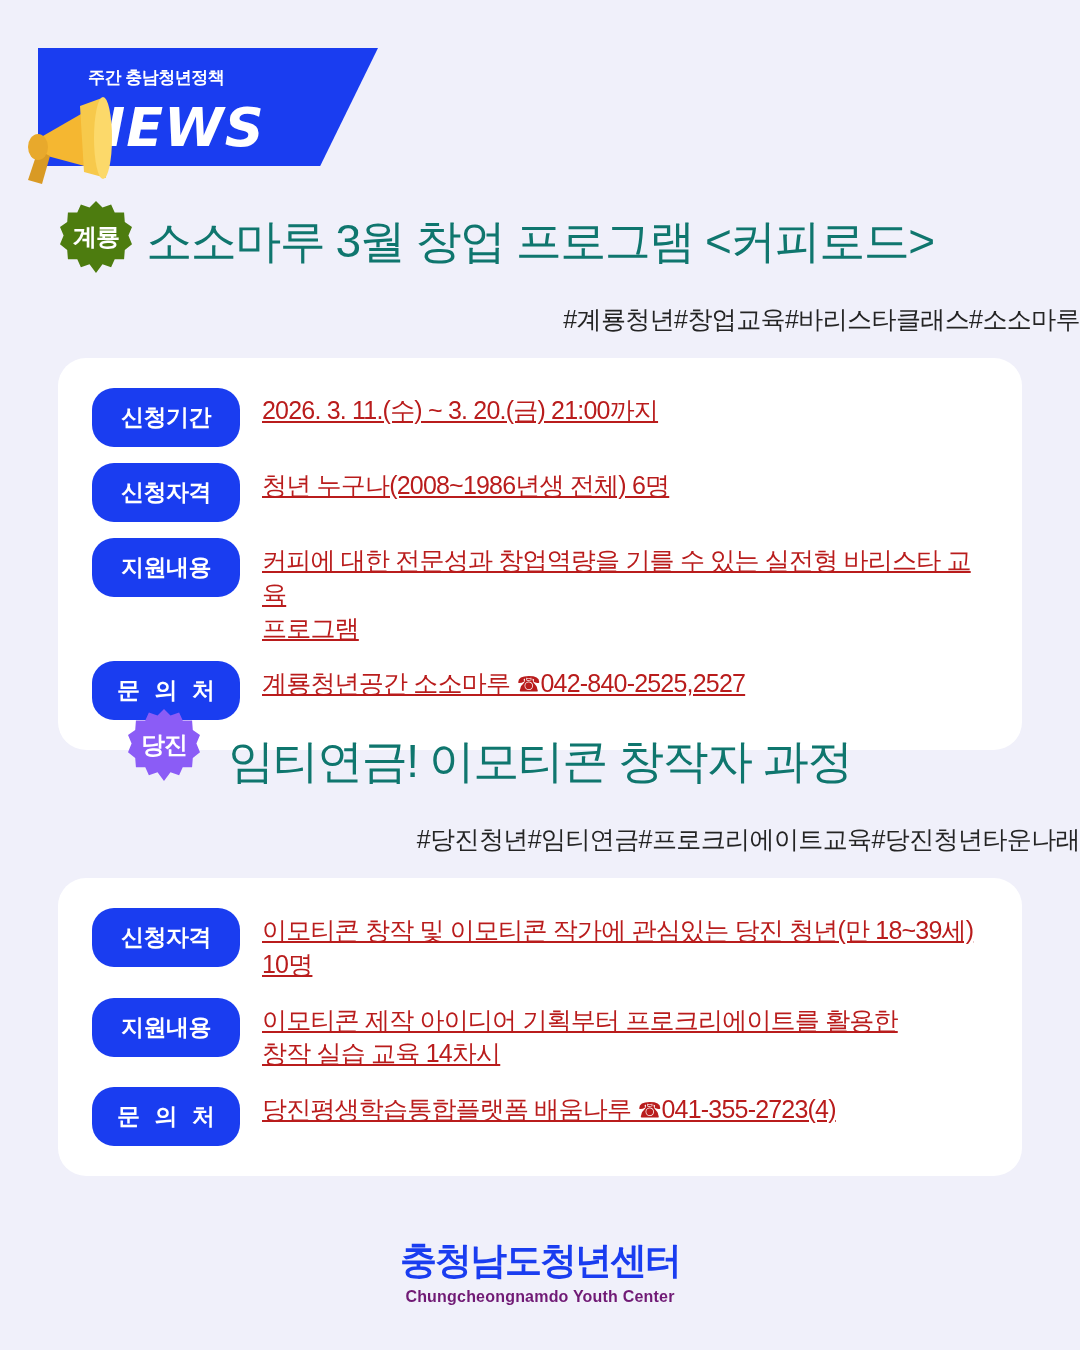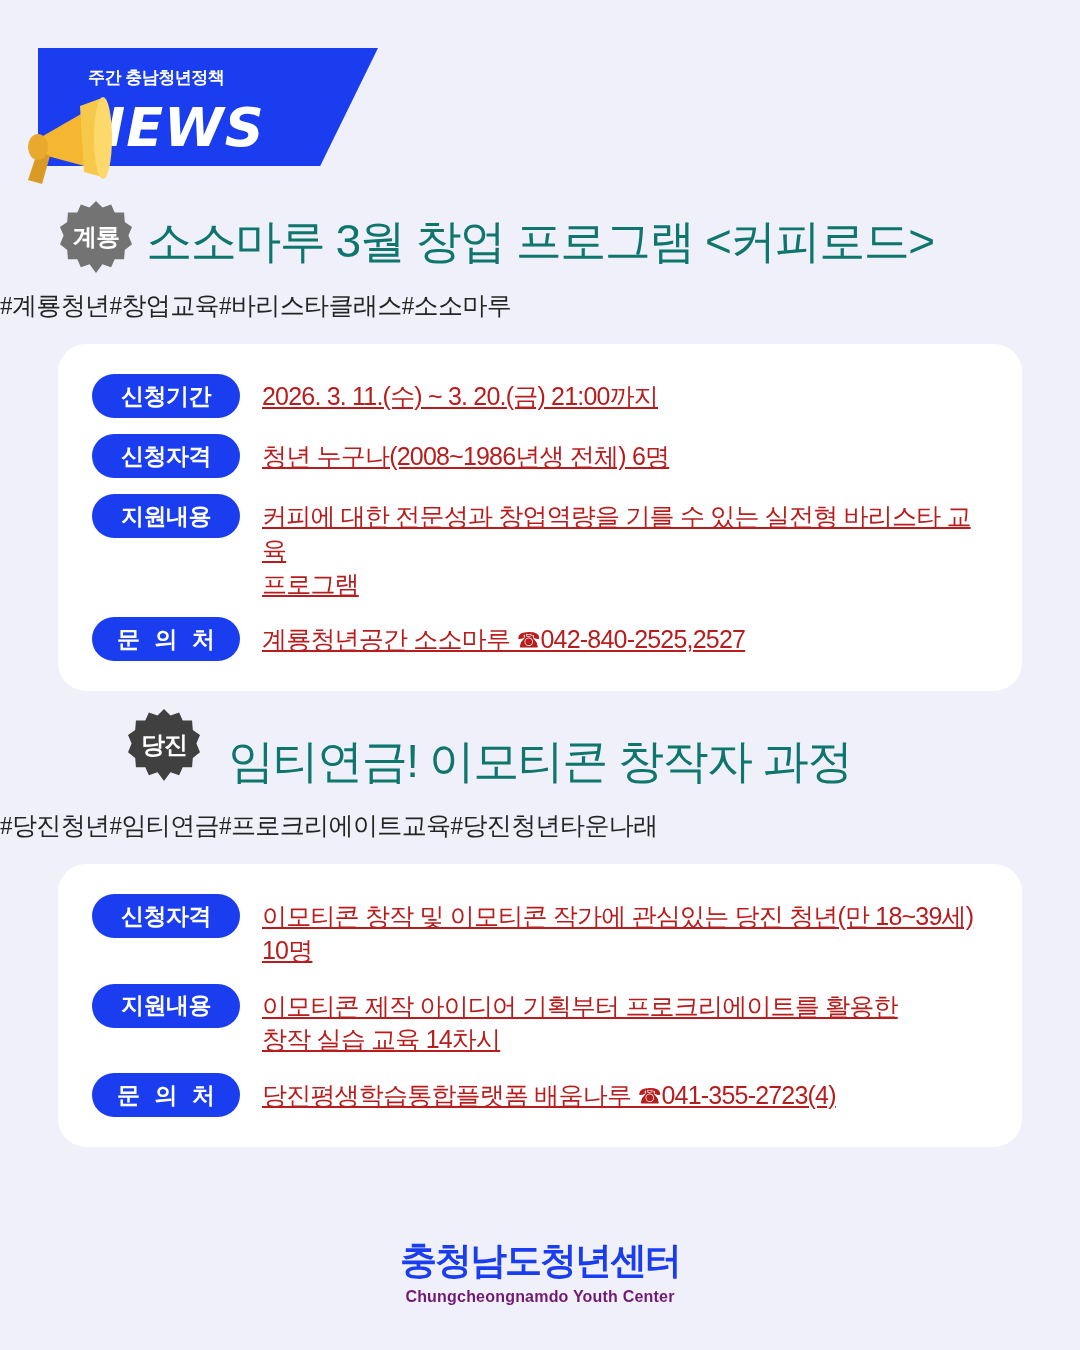--- a/index.html
+++ b/index.html
@@ -90,51 +90,50 @@
     color: #ffffff;
     font-size: 24px;
     font-weight: bold;
     letter-spacing: -1px;
     clip-path: polygon(
       50% 0%, 59% 9%, 71% 5%, 76% 16%, 89% 16%, 90% 29%, 100% 36%,
       95% 48%, 100% 60%, 90% 68%, 89% 81%, 76% 81%, 71% 92%, 59% 88%,
       50% 100%, 41% 88%, 29% 92%, 24% 81%, 11% 81%, 10% 68%, 0% 60%,
       5% 48%, 0% 36%, 10% 29%, 11% 16%, 24% 16%, 29% 5%, 41% 9%);
   }
-  #badge-1 { left: 60px; top: 6px; background: #737373; }
-  #badge-2 { left: 128px; top: -6px; background: #404040; }
+  #badge-1 { left: 60px; top: 6px; background: #4d7c0f; }
+  #badge-2 { left: 128px; top: -6px; background: #8b5cf6; }
 
   .hashtags {
-    text-align: left;
+    text-align: right;
     font-size: 25px;
     color: #242424;
     letter-spacing: -0.6px;
-    margin-top: 2px;
-    font-family: Liberation Serif, serif;
+    margin-top: 16px;
   }
 
   
   .card {
     margin: 22px auto 0 auto;
     width: 964px;
     background: #ffffff;
     border-radius: 28px;
     box-sizing: border-box;
     padding: 30px 34px 30px 34px;
   }
   .row {
     display: flex;
     align-items: flex-start;
     margin-bottom: 16px;
   }
   .row:last-child { margin-bottom: 0; }
   .pill {
     flex: 0 0 auto;
     width: 148px;
-    height: 44px;
+    height: 59px;
     border-radius: 22px;
     background: #1a3df0;
     color: #ffffff;
     font-size: 23px;
     font-weight: bold;
     display: flex;
     align-items: center;
     justify-content: center;
     letter-spacing: -0.5px;
     margin-right: 22px;

